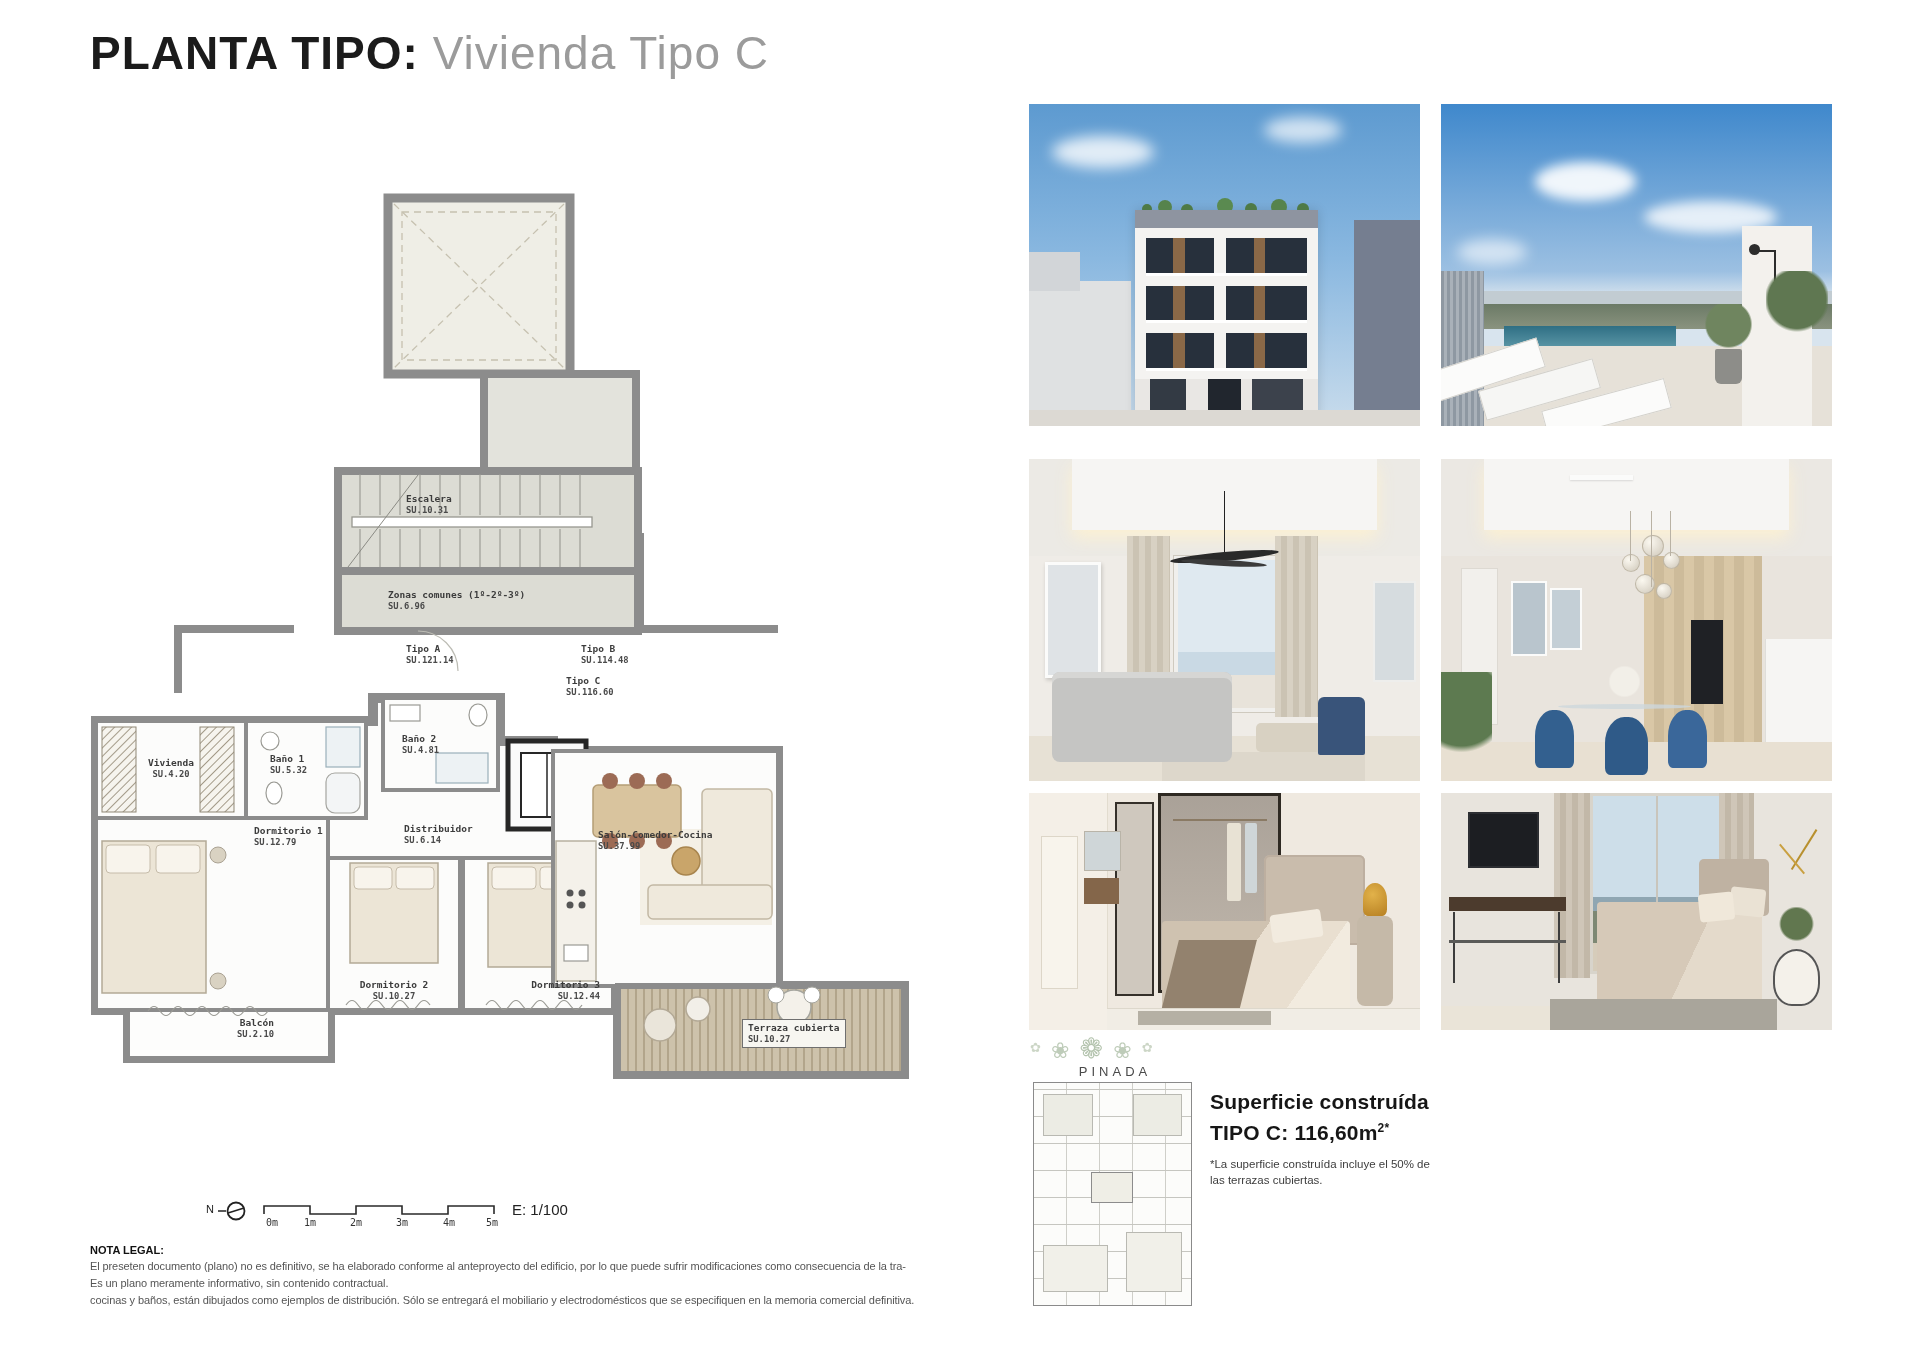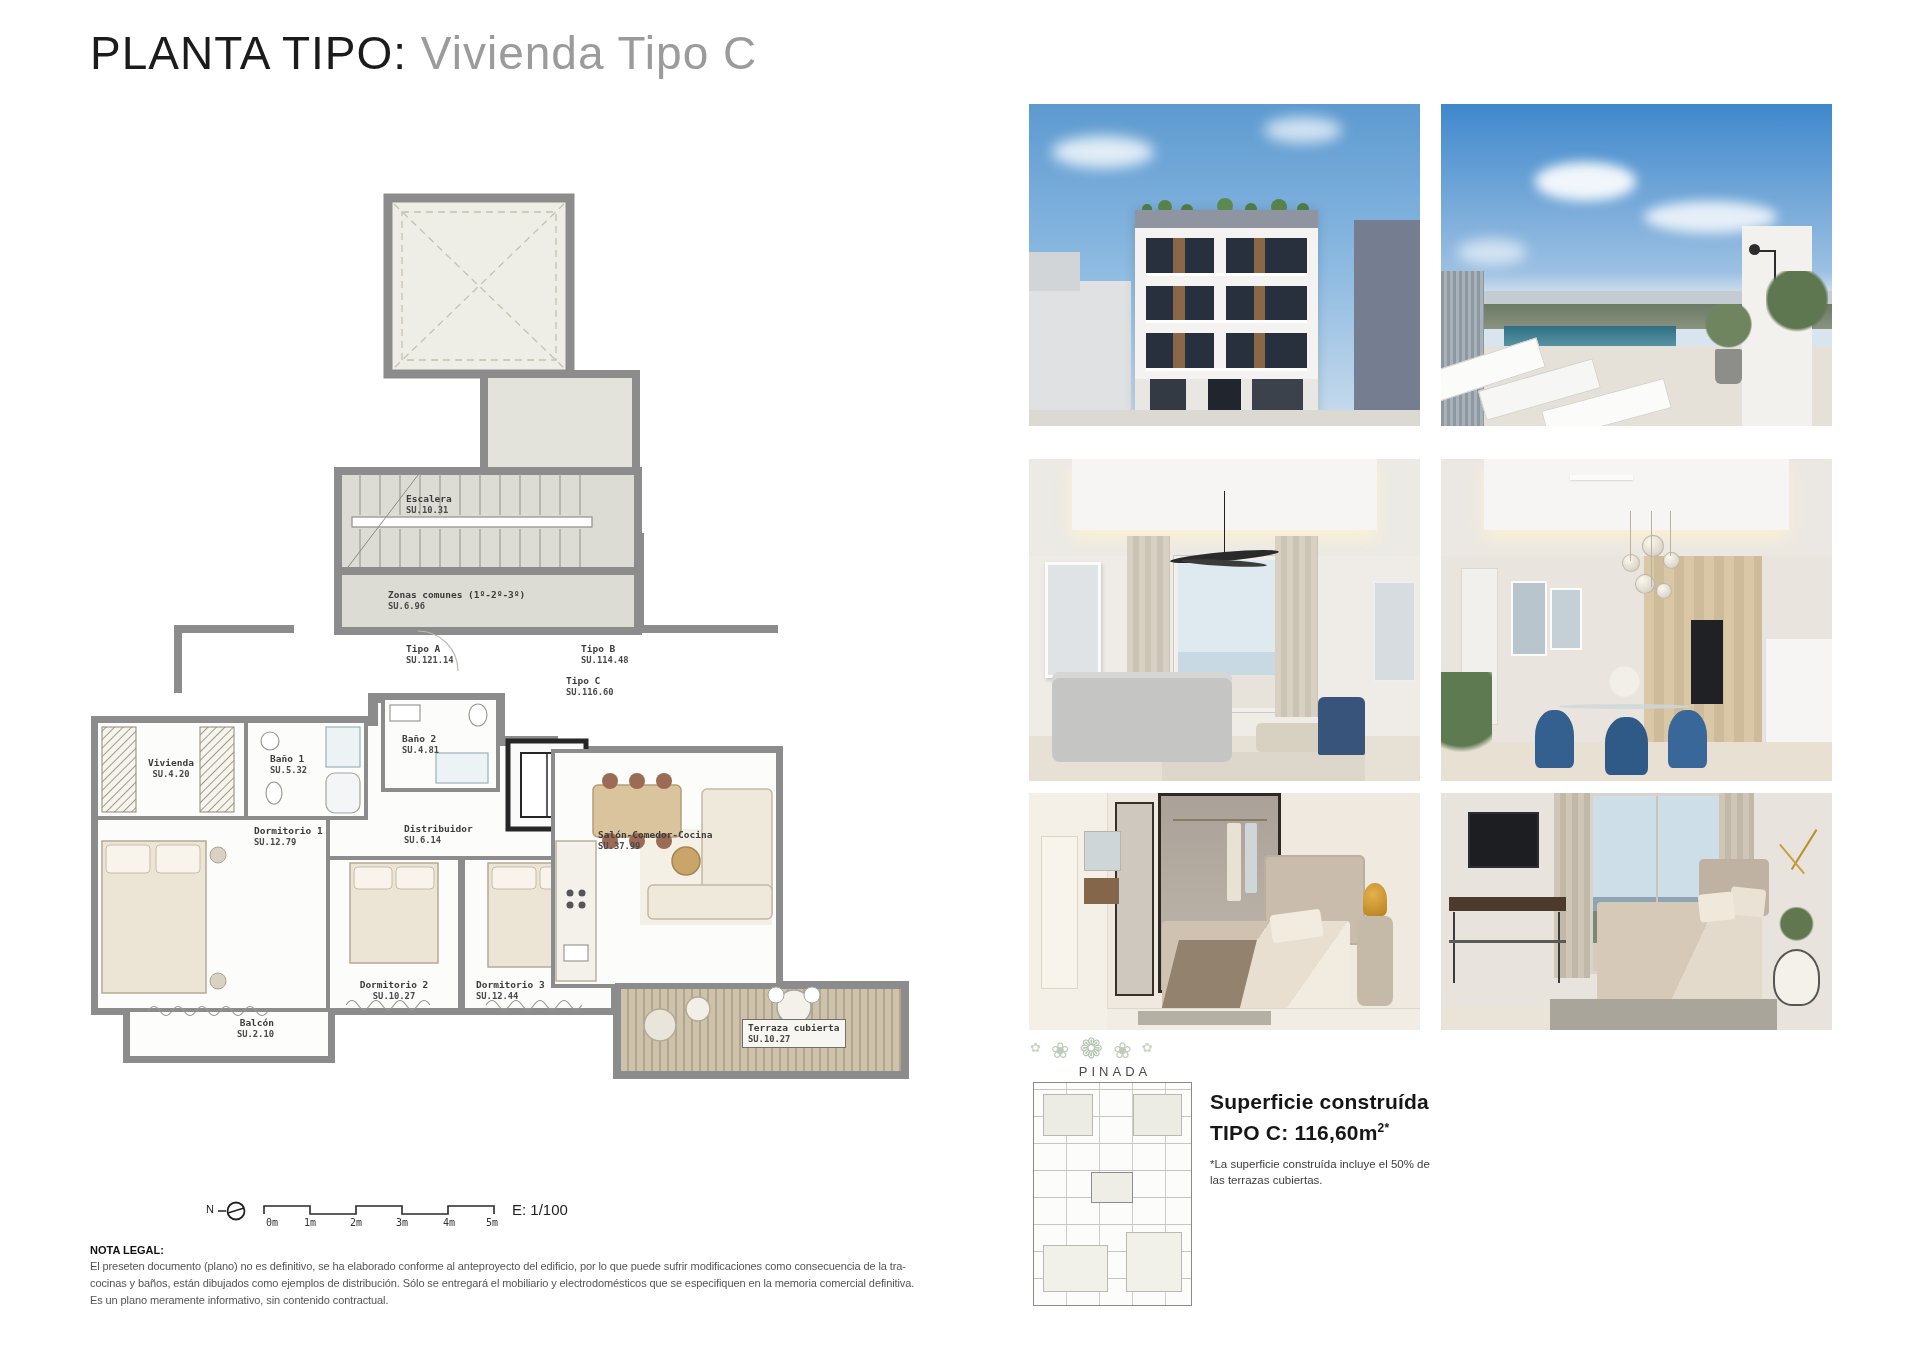--- a/index.html
+++ b/index.html
@@ -2,21 +2,21 @@
 <html><head>
 <meta charset="utf-8">
 <style>
   html,body{margin:0;padding:0;background:#ffffff;}
   #page{position:relative;width:1920px;height:1357px;background:#fff;overflow:hidden;
         font-family:"Liberation Sans",sans-serif;}
   .abs{position:absolute;}
 
   
   #title{left:90px;top:26px;font-size:46px;letter-spacing:1px;white-space:nowrap;}
-  #title .t1{color:#1b1b1b;font-weight:400;}
+  #title .t1{color:#1b1b1b;font-weight:700;}
   #title .t2{color:#9b9b9b;font-weight:400;text-align:right;}
 
   
   #plan{left:88px;top:193px;width:830px;height:890px;}
   .plan-label{position:absolute;font-family:"DejaVu Sans Mono",monospace;
               font-size:9.5px;line-height:1.25;color:#3c3c3c;white-space:nowrap;}
   .plan-label span{display:block;font-weight:bold;}
   .plan-label .area{font-size:8.8px;color:#4a4a4a;}
   .plan-label.boxed{background:#f7f6f1;border:1px solid #6f6f6f;padding:2px 5px;}
 
@@ -236,21 +236,21 @@
         <span class="area">SU.6.14</span>
       </div>
     <div class="plan-label" style="left:510px;top:636px">
       <span>Salón-Comedor-Cocina</span>
         <span class="area">SU.37.99</span>
       </div>
     <div class="plan-label" style="left:248px;top:786px;width:116px;text-align:center">
       <span>Dormitorio 2</span>
         <span class="area">SU.10.27</span>
       </div>
-    <div class="plan-label" style="left:388px;top:786px;width:124px;text-align:left">
+    <div class="plan-label" style="left:388px;top:786px;width:124px;text-align:right">
       <span>Dormitorio 3</span>
         <span class="area">SU.12.44</span>
       </div>
     <div class="plan-label" style="left:96px;top:824px;width:90px;text-align:right">
       <span>Balcón</span>
         <span class="area">SU.2.10</span>
       </div>
     <div class="plan-label boxed" style="left:654px;top:826px">
       <span>Terraza cubierta</span>
         <span class="area">SU.10.27</span>
@@ -270,22 +270,22 @@
   <span class="tick" style="left:304px">1m</span>
   <span class="tick" style="left:350px">2m</span>
   <span class="tick" style="left:396px">3m</span>
   <span class="tick" style="left:443px">4m</span>
   <span class="tick" style="left:486px">5m</span>
   <span id="scale-ratio" class="abs">E: 1/100</span>
 
   <div id="legal" class="abs">
     <div class="h">NOTA LEGAL:</div>
     <div class="l">El preseten documento (plano) no es definitivo, se ha elaborado conforme al anteproyecto del edificio, por lo que puede sufrir modificaciones como consecuencia de la tra-</div>
+    <div class="l">Es un plano meramente informativo, sin contenido contractual.</div>
     <div class="l">cocinas y baños, están dibujados como ejemplos de distribución. Sólo se entregará el mobiliario y electrodomésticos que se especifiquen en la memoria comercial definitiva.</div>
-    <div class="l">Es un plano meramente informativo, sin contenido contractual.</div>
   </div>
 
   <div class="photo" style="left:1029px;top:104px;width:391px;height:322px;
        background:linear-gradient(180deg,#5d9ad0 0%,#8ab8e0 48%,#c9dcec 100%)">
     <div style="left:6%;top:10%;width:26%;height:10%;background:rgba(255,255,255,.8);border-radius:50%;filter:blur(7px)"></div>
     <div style="left:60%;top:4%;width:20%;height:8%;background:rgba(255,255,255,.7);border-radius:50%;filter:blur(7px)"></div>
     <div style="left:0;top:55%;width:26%;height:45%;background:#dfe1e2"></div>
     <div style="left:0;top:46%;width:13%;height:12%;background:#d2d5d8"></div>
     <div style="right:0;top:36%;width:17%;height:64%;background:#757e90"></div>
     <div style="left:27%;top:33%;width:47%;height:67%;background:#f4f3f1;box-shadow:0 0 10px rgba(0,0,0,.15)">

